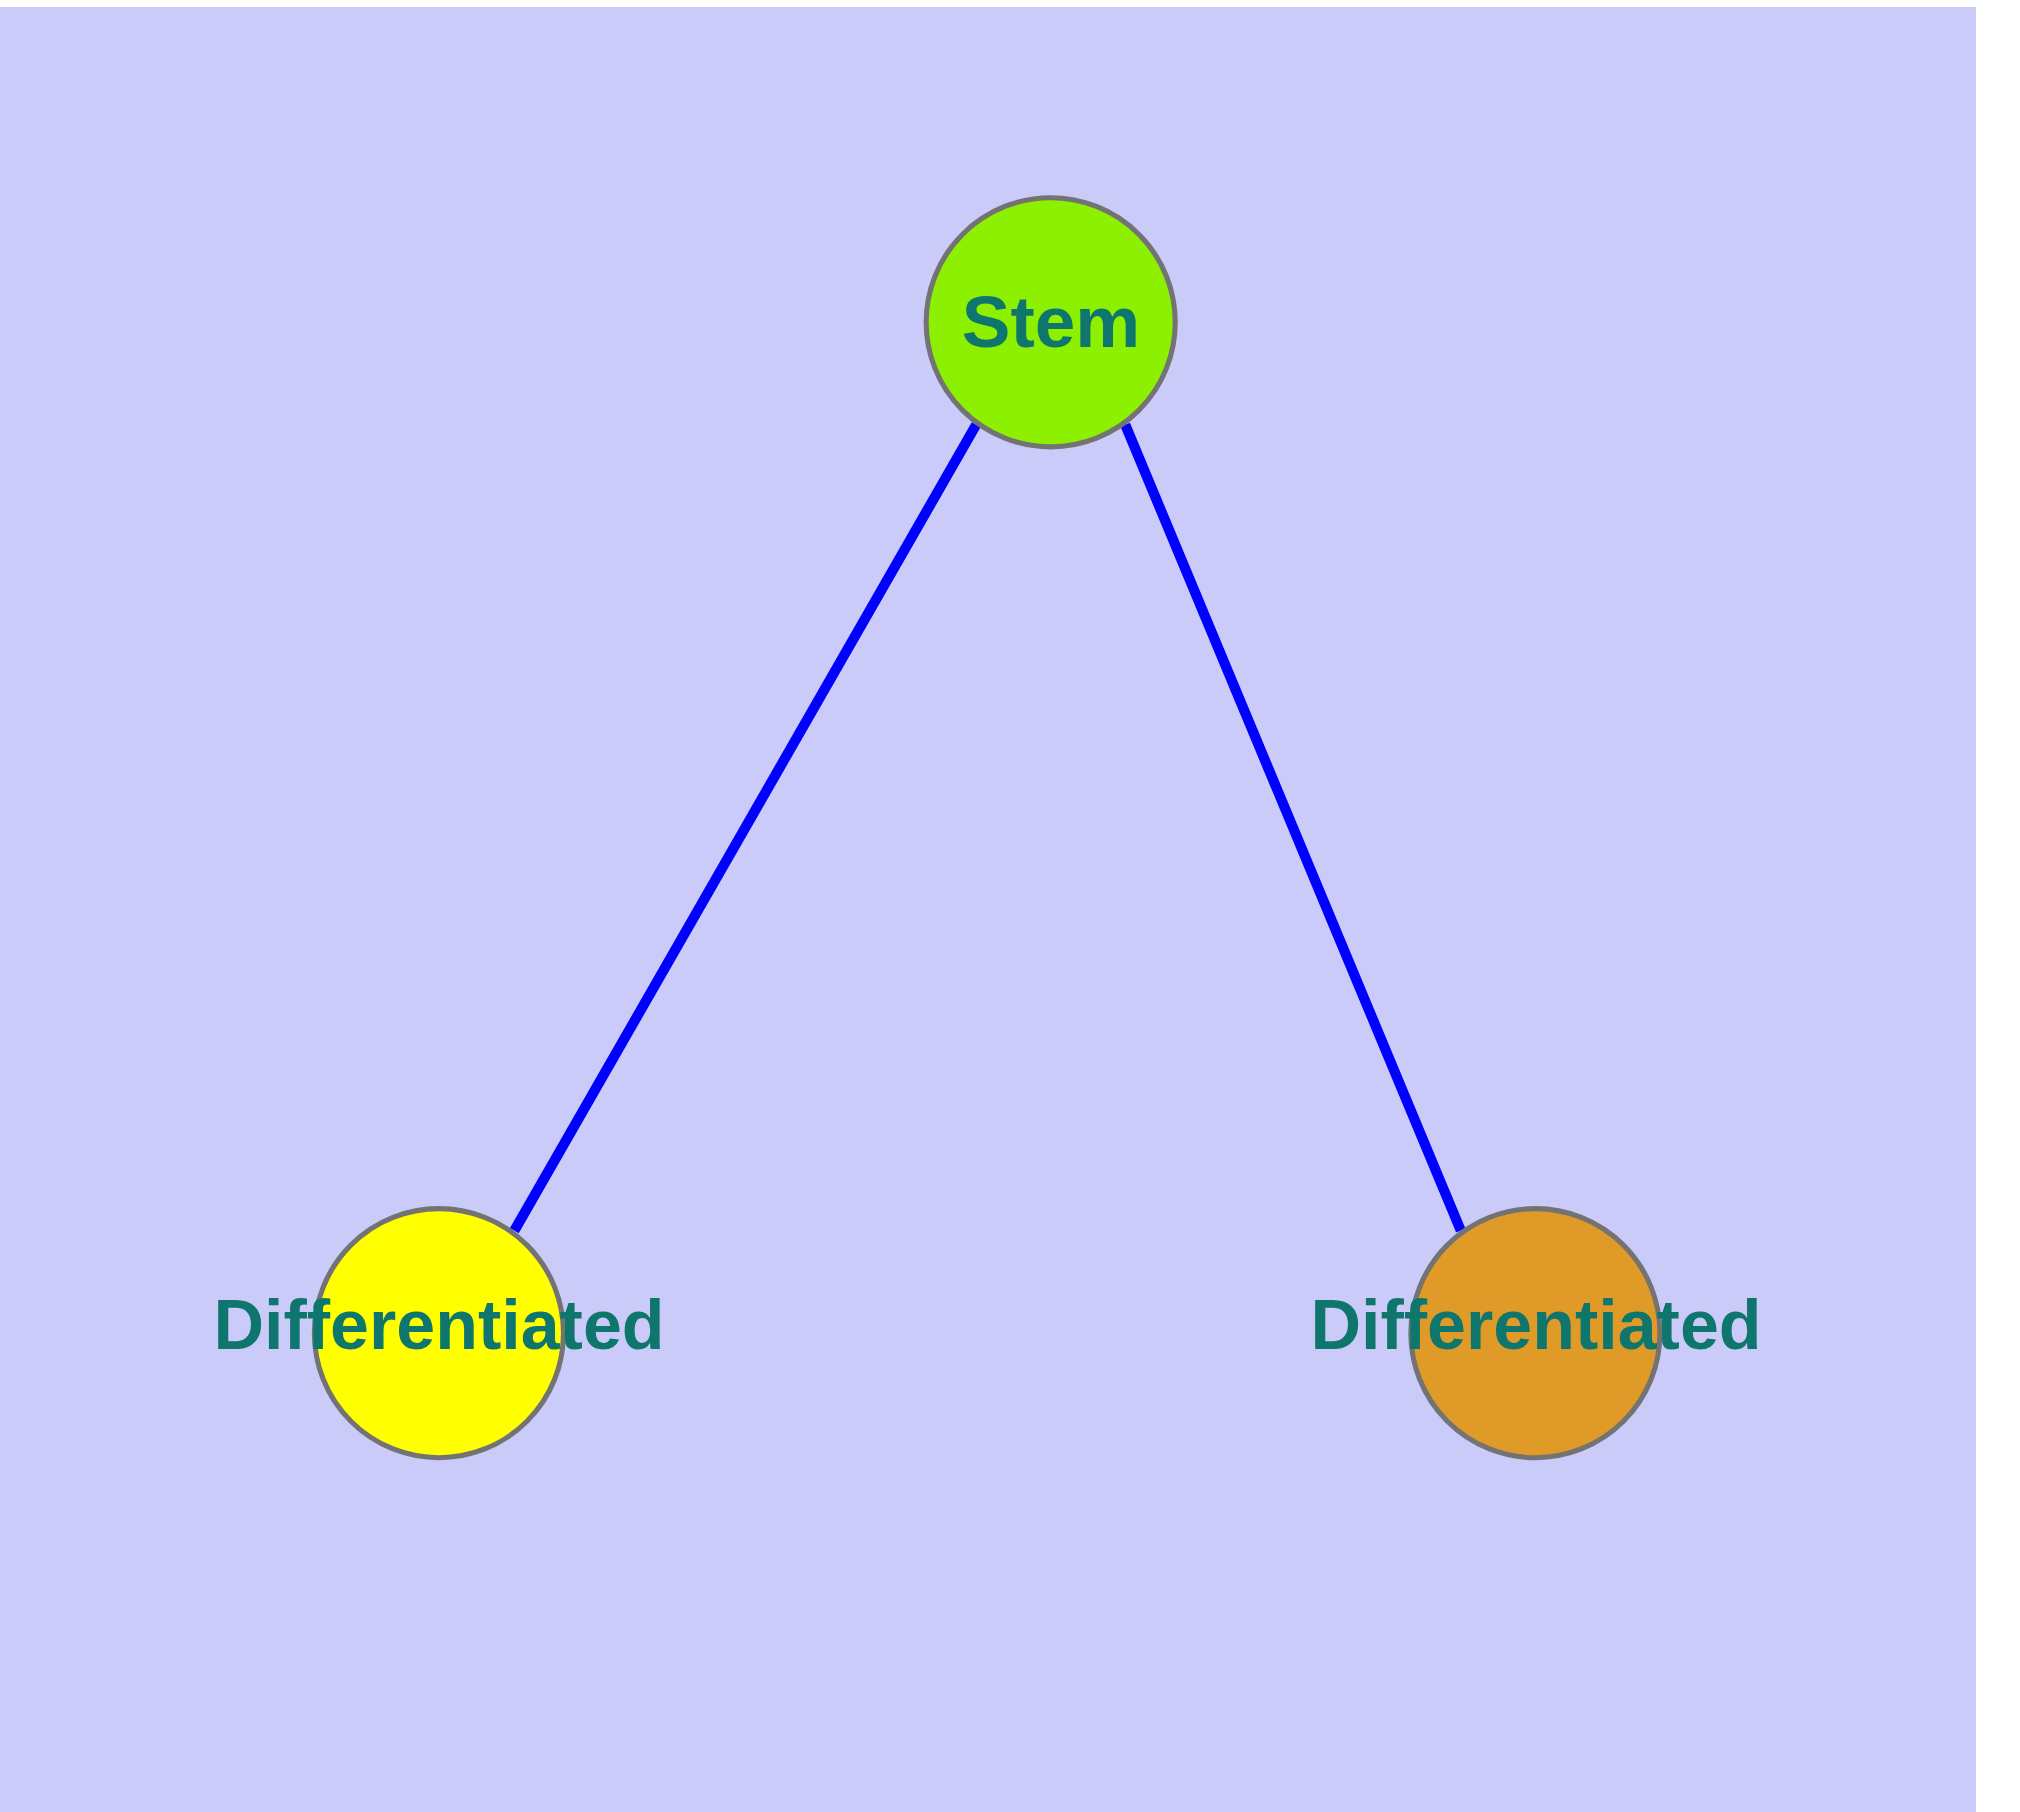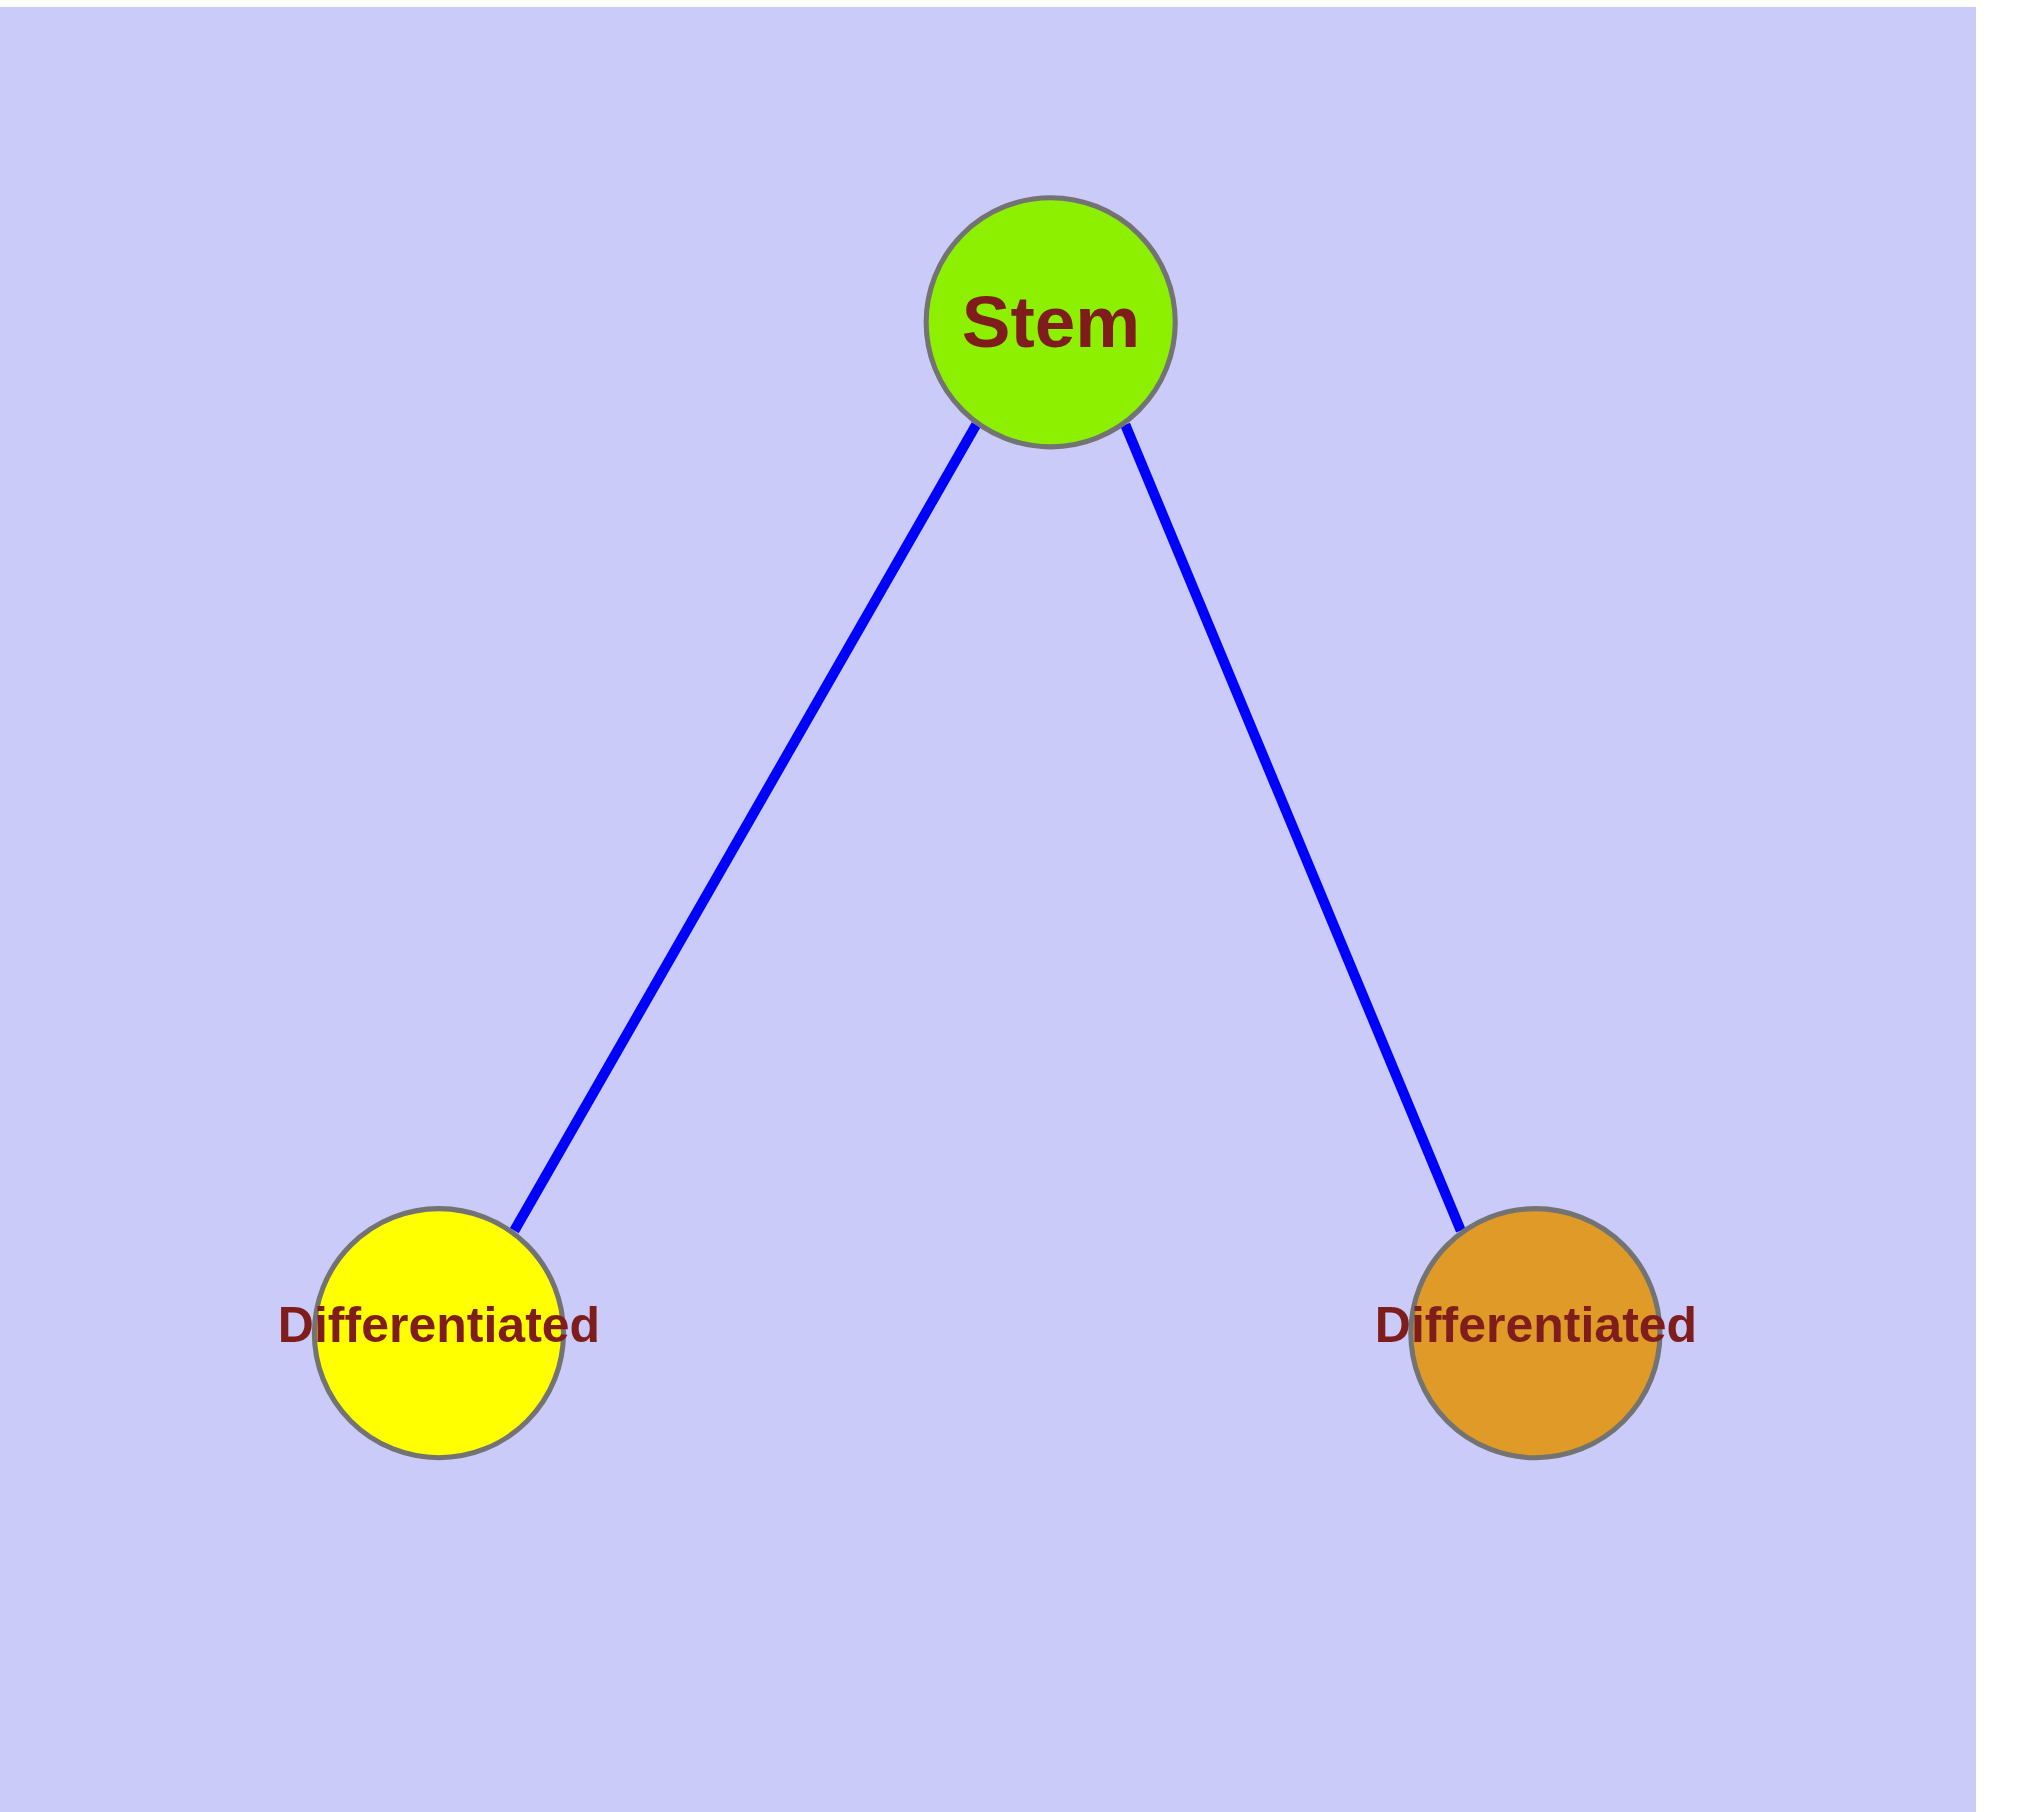--- a/index.html
+++ b/index.html
@@ -28,32 +28,32 @@
     position: absolute;
     left: 0;
     top: 0;
     width: 1976px;
     height: 1805px;
     overflow: visible;
   }
   .node-label {
     position: absolute;
     text-align: right;
-    color: #7f1d1d;
+    color: #0f766e;
     font-weight: bold;
     line-height: 1.12;
     white-space: pre;
     pointer-events: none;
     transform: translate(-50%, -50%);
   }
   .label-stem {
     font-size: 73px;
   }
   .label-leaf {
-    font-size: 50px;
+    font-size: 70px;
   }
 </style>
 </head>
 <body>
 
 <div id="canvas" style="background: rgb(255, 255, 255);">
   <div id="plot-area" style="background: rgb(203, 203, 250);">
 
     <svg id="graph-svg" viewBox="0 0 2332 2130">
       <g>

